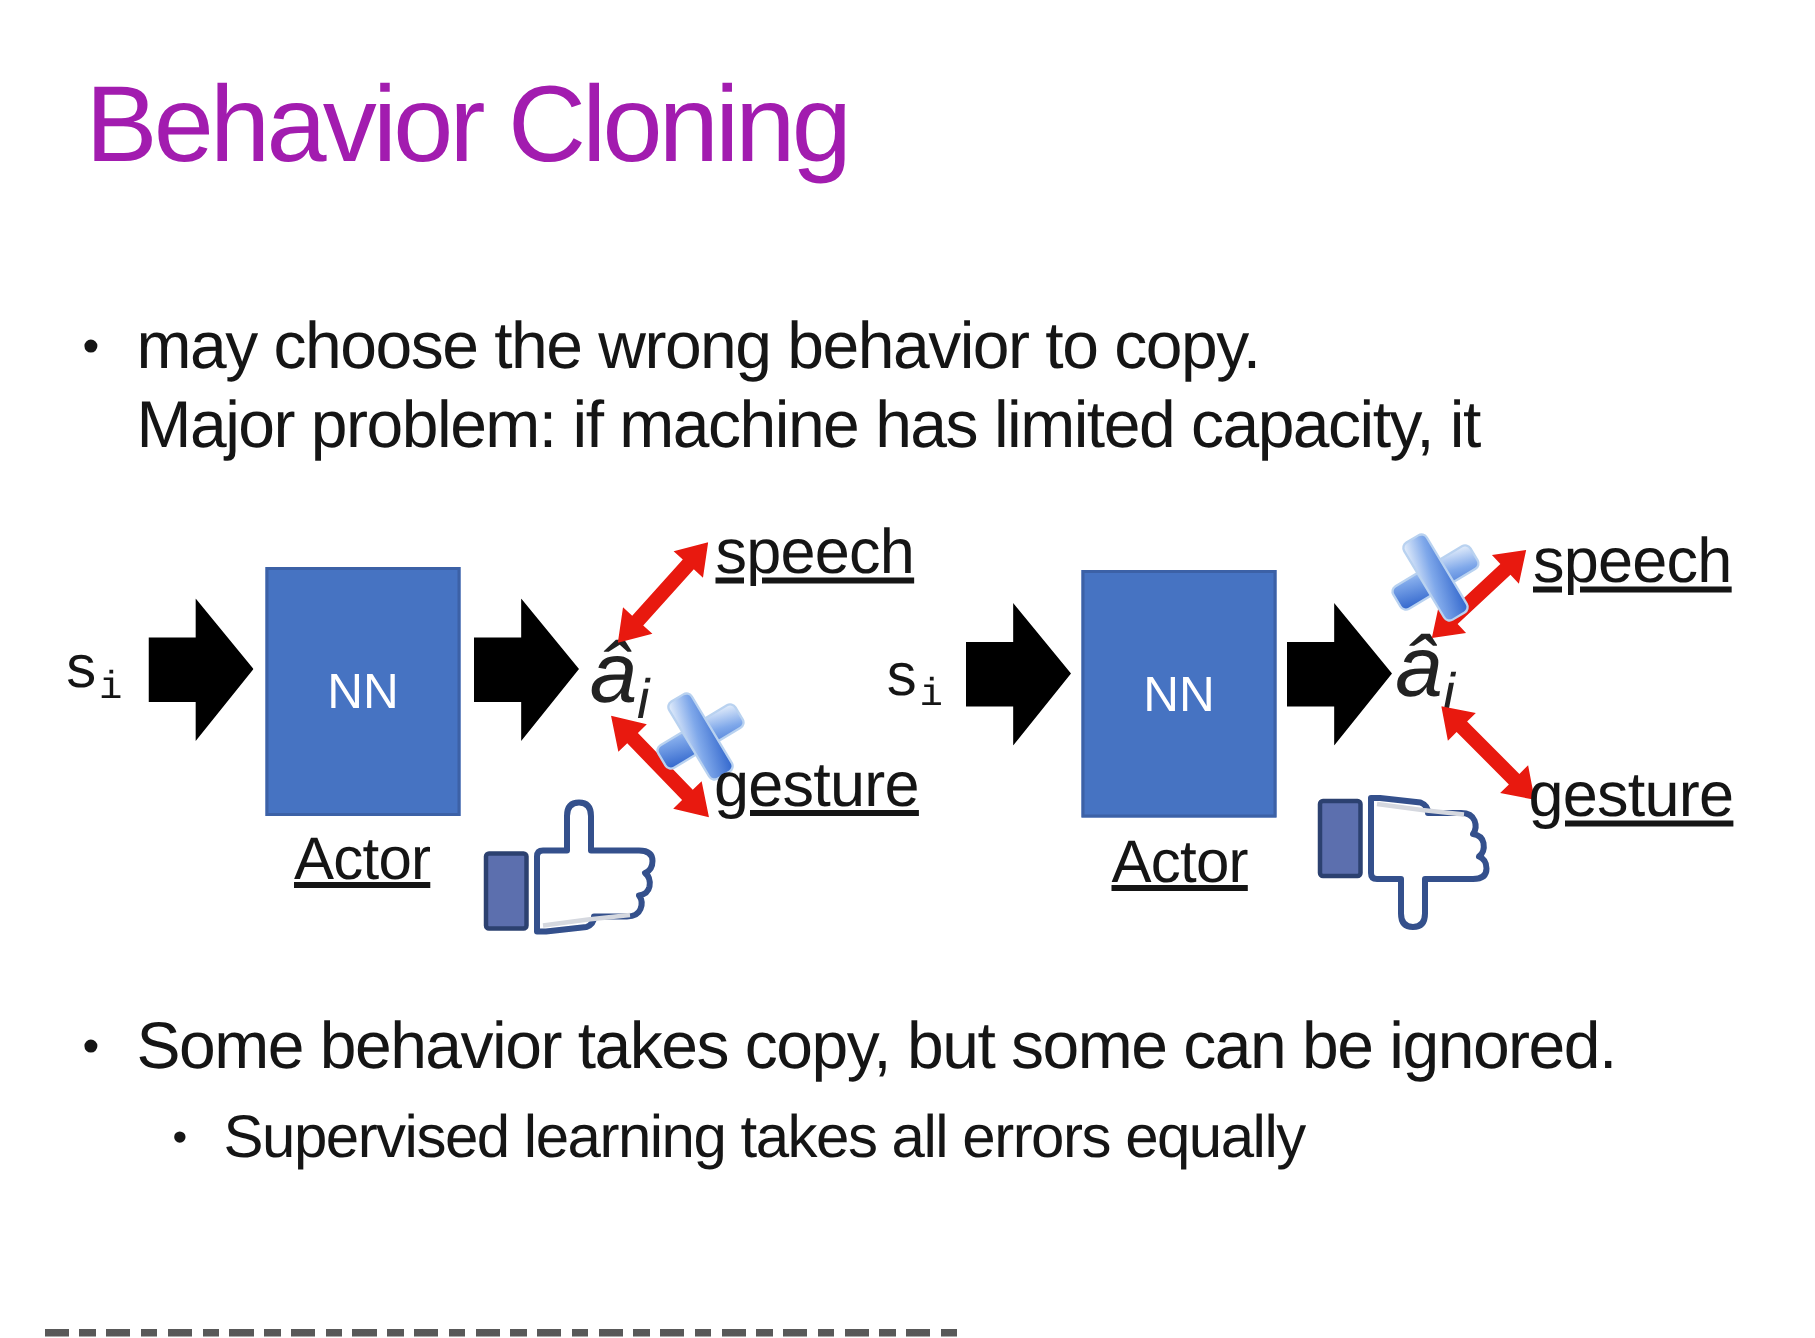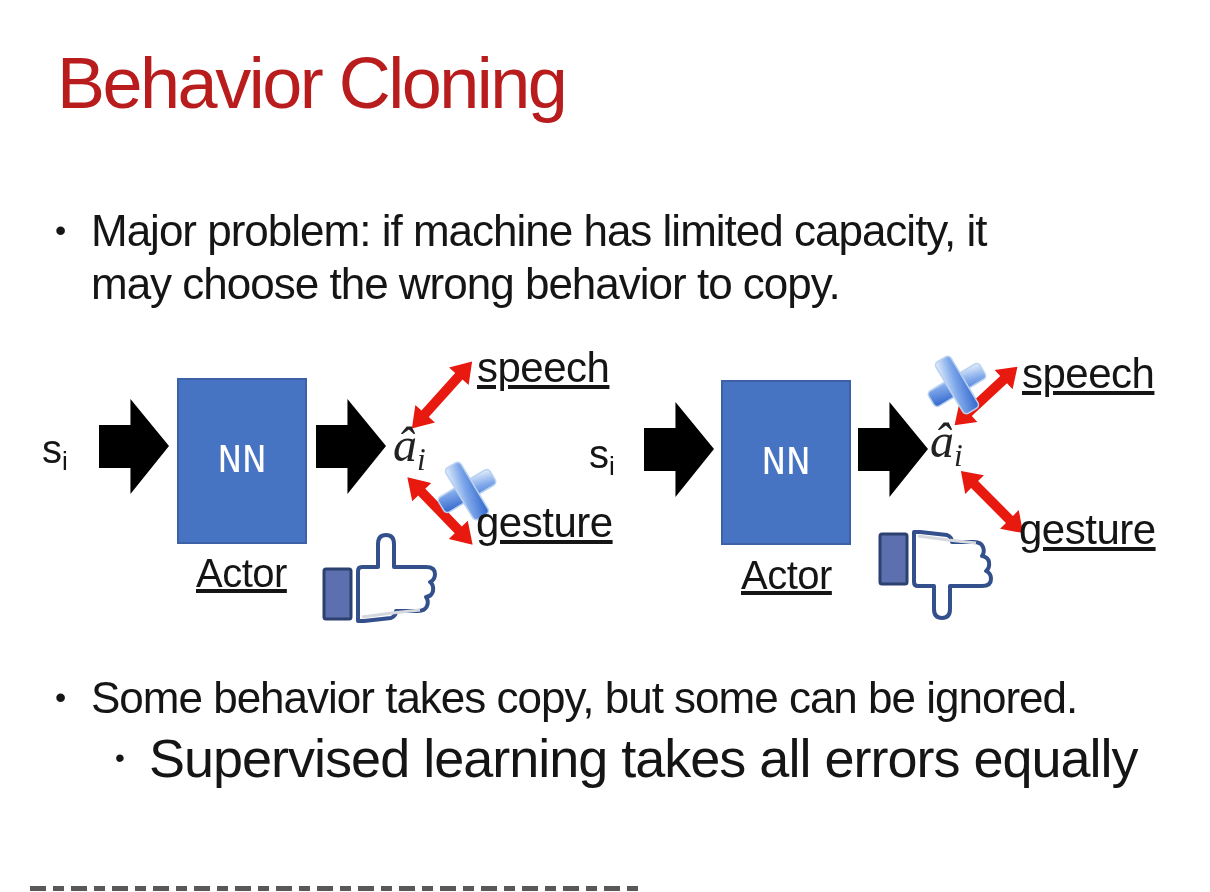--- a/index.html
+++ b/index.html
@@ -4,56 +4,56 @@
 <style>
   html,body { margin:0; padding:0; background:#ffffff; }
   .slide {
     position:relative; width:1210px; height:892px; overflow:hidden;
     background:#ffffff; font-family:"Liberation Sans", sans-serif; color:#151515;
   }
   .abs { position:absolute; }
 
   .title {
     left:57px; top:44px; font-size:72px; font-weight:400;
-    letter-spacing:-2.5px; color:#b91c1c; line-height:1.1; white-space:nowrap;
+    letter-spacing:-2.5px; color:#a21caf; line-height:1.1; white-space:nowrap;
   }
 
   .bullet-row { display:flex; align-items:flex-start; }
   .bullet-dot { font-size:32px; line-height:53px; width:36px; flex:0 0 36px; }
   .bullet-text { font-size:44px; letter-spacing:-1px; line-height:53px; }
   .bullet-text .line { display:block; white-space:nowrap; }
 
   .b1 { left:55px; top:204px; width:1100px; }
   .b2 { left:55px; top:671px; width:1120px; }
   .b2sub { left:115px; top:733px; width:1050px; }
   .b2sub .bullet-dot { font-size:28px; width:34px; flex:0 0 34px; line-height:50px; }
-  .b2sub .bullet-text { font-size:54px; line-height:50px; }
+  .b2sub .bullet-text { font-size:40px; line-height:50px; }
 
   .nn-box {
     width:130px; background:#4673c2; border:2px solid #3c61a6;
     display:flex; align-items:center; justify-content:center; box-sizing:border-box;
   }
-  .nn-box .nn-label { color:#ffffff; font-size:41px; letter-spacing:0px;font-family:Liberation Mono, monospace; }
+  .nn-box .nn-label { color:#ffffff; font-size:33px; letter-spacing:0px; }
   .nn1 { left:177px; top:378px; height:166px; }
   .nn2 { left:721px; top:380px; height:165px; }
 
   .diagram-label { font-size:40px; letter-spacing:-0.5px; line-height:1; white-space:nowrap; z-index:4;text-decoration:underline; }
   .actor1 { left:196px; top:553px; }
   .actor2 { left:741px; top:555px; }
   .speech1 { left:477px; top:347px; font-size:42px; }
   .gesture1 { left:476px; top:502px; font-size:42px; }
   .speech2 { left:1022px; top:353px; font-size:42px; }
   .gesture2 { left:1019px; top:509px; font-size:42px; }
 
-  .sym { line-height:1; white-space:nowrap; }
+  .sym { line-height:1; white-space:nowrap;font-family:Liberation Mono, monospace; }
   .s-label { font-size:40px; }
   .s1 { left:42px; top:429px; }
   .s2 { left:589px; top:434px; }
   .subscript { font-size:0.65em; vertical-align:-0.28em; }
-  .a-hat { font-family:Liberation Serif, serif; font-style:italic; font-size:48px; color:#222; }
+  .a-hat { font-family:Liberation Sans, sans-serif; font-style:italic; font-size:57px; color:#222; }
   .a1 { left:393px; top:421px; }
   .a2 { left:930px; top:417px; }
 
   .block-arrow { width:70px; height:95px; z-index:1; }
   .ba-d1-1 { left:99px;  top:399px; }
   .ba-d1-2 { left:316px; top:399px; }
   .ba-d2-1 { left:644px; top:402px; }
   .ba-d2-2 { left:858px; top:402px; }
 
   .red-arrow { z-index:2; }
@@ -91,22 +91,22 @@
         <stop offset="1" stop-color="#2e63cb"></stop>
       </linearGradient>
     </defs>
   </svg>
 
   <div class="abs title">Behavior Cloning</div>
 
   <div class="abs bullet-row b1">
     <span class="bullet-dot">•</span>
     <span class="bullet-text">
+      <span class="line">may choose the wrong behavior to copy.</span>
       <span class="line">Major problem: if machine has limited capacity, it</span>
-      <span class="line">may choose the wrong behavior to copy.</span>
     </span>
   </div>
 
   <div class="abs sym s-label s1">
     <span>s</span><span class="subscript">i</span>
   </div>
 
   <div class="abs block-arrow ba-d1-1">
     <svg viewBox="0 0 69 95" width="70" height="95" preserveAspectRatio="none">
       <polygon points="0,26 31,26 31,0 69,47 31,95 31,69 0,69" fill="#000000"></polygon>

